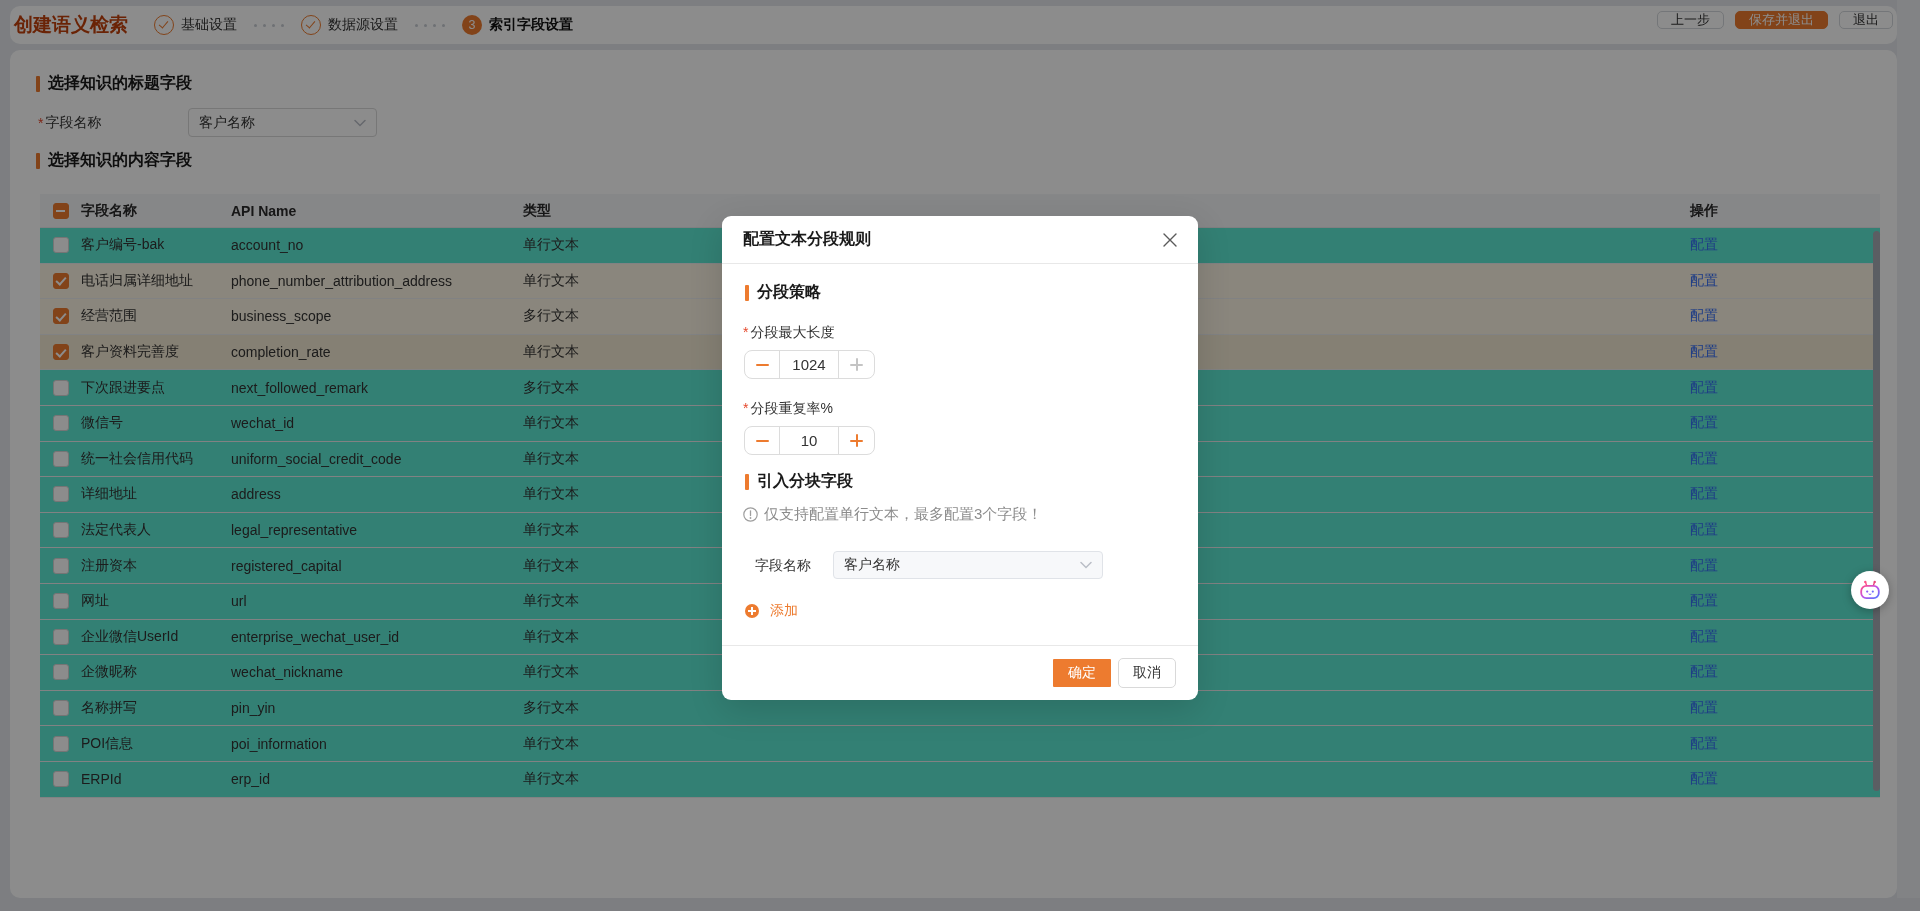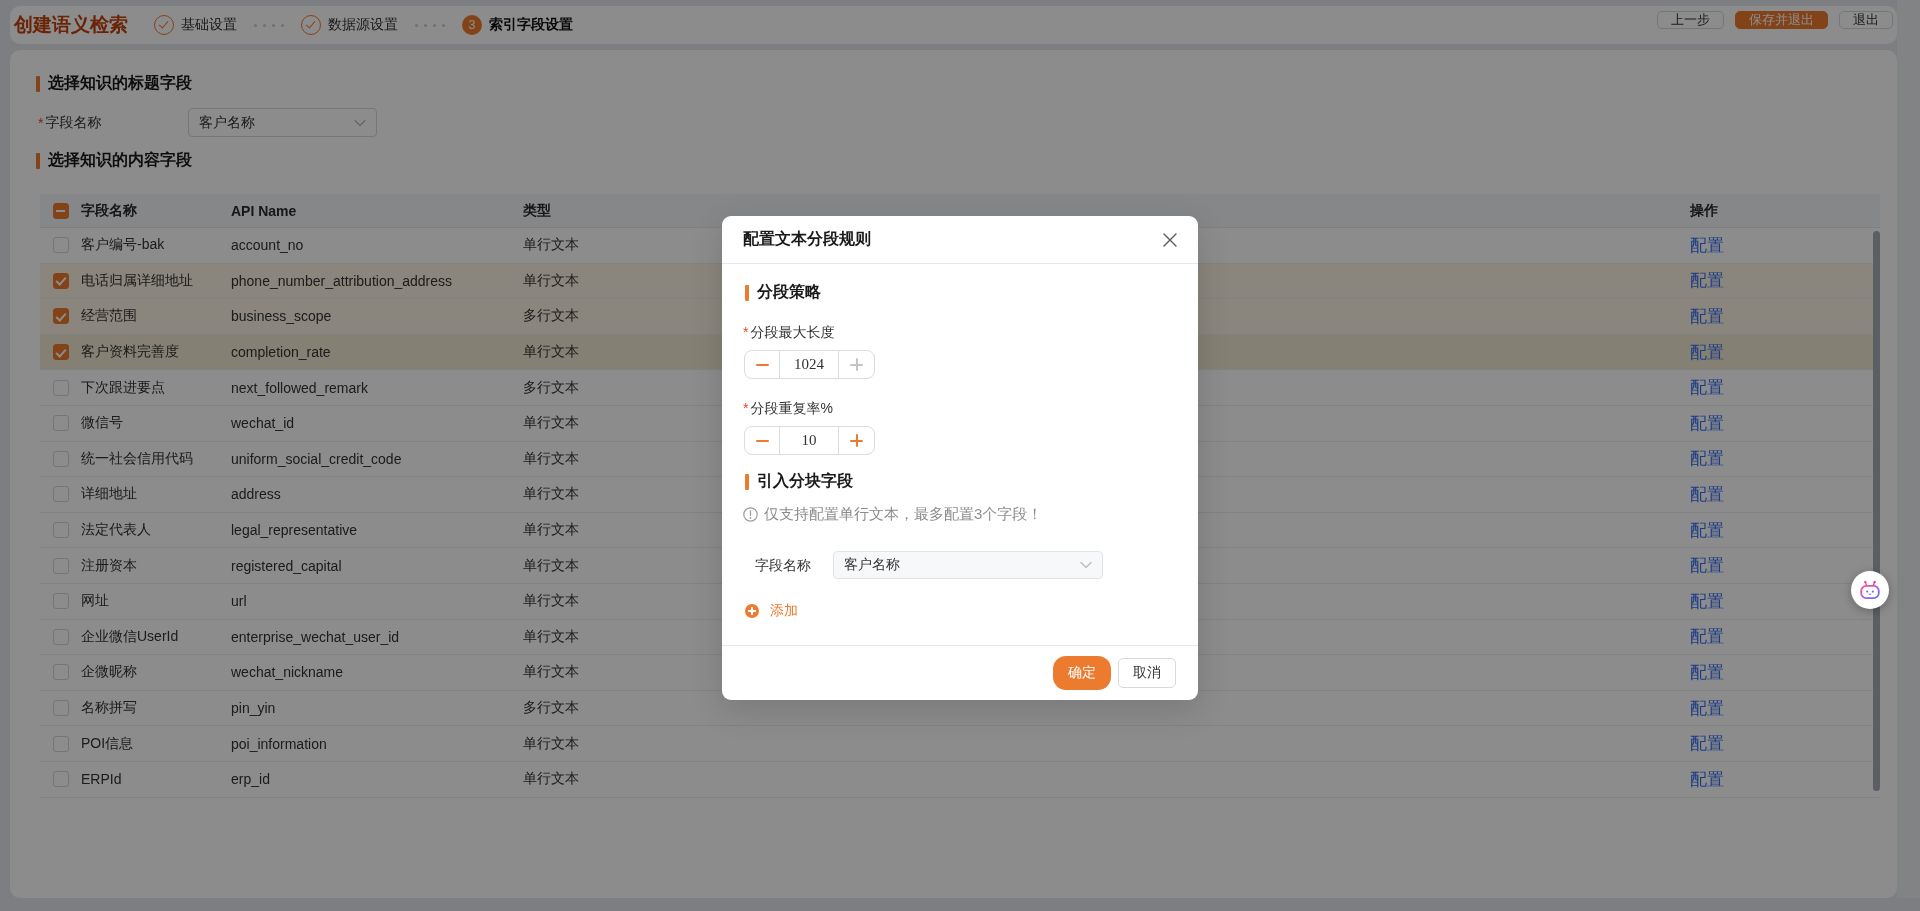--- a/index.html
+++ b/index.html
@@ -42,30 +42,30 @@
 
   .select { border:1px solid #D9D9D9; border-radius:4px; background:#fff; display:flex; align-items:center;
             justify-content:space-between; padding:0 10px; font-size:14px; color:#333; cursor:pointer; }
   #title-field-select { position:absolute; left:188px; top:108px; width:189px; height:29px; z-index:2; }
   .chevron { flex:none; margin-left:8px; }
 
   
   .table { position:absolute; left:40px; top:194px; width:1840px; z-index:2; }
   .t-head, .t-row { display:grid; grid-template-columns:41px 150px 292px 1fr 190px; align-items:center; }
   .t-head { height:34px; background:#F5F6F8; font-weight:700; font-size:14px; color:#2A2A2A; border-bottom:1px solid #E7E8EB; }
-  .t-row { height:35.6px; font-size:14px; color:#333; border-bottom:1px solid #ECEDEF; background:#ffffff; }
+  .t-row { height:35.6px; font-size:14px; color:#333; border-bottom:1px solid #ECEDEF; background:#5eead4; }
   .t-row.selected { background:#FCF4E3; }
   .t-row.selected.hovered { background:#F3E9D3; }
   .cell-cb { display:flex; justify-content:center; }
   .checkbox { width:16px; height:16px; border:1px solid #D5D5D5; border-radius:3px; background:#fff; position:relative; cursor:pointer; flex:none; }
   .checkbox.checked, .checkbox.indeterminate { background:#ED7B2F; border-color:#ED7B2F; }
   .checkbox.checked::after { content:''; position:absolute; left:4.5px; top:1.5px; width:4px; height:8px;
       border:solid #fff; border-width:0 2px 2px 0; transform:rotate(42deg); }
   .checkbox.indeterminate::after { content:''; position:absolute; left:2.5px; top:6px; width:9px; height:2px; background:#fff; }
-  .link { color:#366EF4; font-size:17px; text-decoration:none; cursor:pointer; }
+  .link { color:#366EF4; font-size:14px; text-decoration:none; cursor:pointer; }
   .tscroll { position:absolute; left:1833px; top:37px; width:7px; height:560px; background:#A6ABB4; border-radius:4px; cursor:pointer; }
 
   
   .overlay { position:absolute; inset:0; background:rgba(0,0,0,0.45); z-index:50; }
 
   
   .modal { position:absolute; left:722px; top:216px; width:476px; height:484px; background:#fff; border-radius:9px;
            z-index:60; box-shadow:0 10px 34px rgba(0,0,0,.14); }
   .modal-header { height:48px; display:flex; align-items:center; justify-content:space-between;
                   padding:0 17px 0 21px; border-bottom:1px solid #E8E8E8; }
@@ -82,32 +82,32 @@
   .stepper { position:absolute; left:22px; display:grid; grid-template-columns:34px 60px 35px; height:29px;
              border:1px solid #DCDCDC; border-radius:8px; background:#fff; overflow:hidden; }
   #stepper-maxlen { top:86px; } #stepper-overlap { top:162px; }
   .step-btn { display:flex; align-items:center; justify-content:center; cursor:pointer; }
   .minus-bar { width:13px; height:2px; background:#ED7B2F; border-radius:1px; }
   .plus-glyph { position:relative; width:13px; height:13px; --c:#ED7B2F; }
   .plus-glyph.gray { --c:#C4C4C4; }
   .plus-glyph::before { content:''; position:absolute; left:0; top:5.5px; width:13px; height:2px; background:var(--c); border-radius:1px; }
   .plus-glyph::after  { content:''; position:absolute; left:5.5px; top:0; width:2px; height:13px; background:var(--c); border-radius:1px; }
   .step-value { display:flex; align-items:center; justify-content:center; font-size:15px; color:#333;
-                border-left:1px solid #DCDCDC; border-right:1px solid #DCDCDC;font-family:Liberation Serif, serif; }
+                border-left:1px solid #DCDCDC; border-right:1px solid #DCDCDC; }
   .m-info { position:absolute; left:21px; top:241px; display:flex; align-items:center; gap:6px; font-size:15px; color:#8C8C8C; }
   #m-field-label { position:absolute; left:33px; top:293px; font-size:14px; color:#333; }
   #chunk-field-select { position:absolute; left:111px; top:287px; width:270px; height:28px; background:#F7F8FA; border-color:#E0E3E8; }
   .m-add { position:absolute; left:23px; top:338px; display:flex; align-items:center; gap:11px; cursor:pointer; }
   .add-icon { width:14px; height:14px; border-radius:50%; background:#ED7B2F; position:relative; flex:none; }
   .add-icon::before { content:''; position:absolute; left:3.2px; top:6.2px; width:7.6px; height:1.6px; background:#fff; }
   .add-icon::after  { content:''; position:absolute; left:6.2px; top:3.2px; width:1.6px; height:7.6px; background:#fff; }
   .add-label { font-size:14px; color:#ED7B2F; }
   .modal-footer { height:55px; border-top:1px solid #E8E8E8; display:flex; align-items:center;
                   justify-content:flex-end; gap:7px; padding-right:22px; }
-  .btn-ok { height:34px; padding:0 15px; background:#ED7B2F; color:#fff; border:none; border-radius:13px; font-size:14px; cursor:pointer; }
+  .btn-ok { height:28px; padding:0 15px; background:#ED7B2F; color:#fff; border:none; border-radius:1px; font-size:14px; cursor:pointer; }
   .btn-cancel { height:30px; padding:0 14px; background:#fff; color:#333; border:1px solid #D9D9D9; border-radius:5px; font-size:14px; cursor:pointer; }
 
   
   .assistant { position:absolute; left:1851px; top:571px; width:38px; height:38px; border-radius:50%; background:#fff;
                z-index:70; display:flex; align-items:center; justify-content:center; box-shadow:0 2px 10px rgba(0,0,0,.28); cursor:pointer; }
 </style>
 </head>
 <body>
 
 <div class="canvas">

